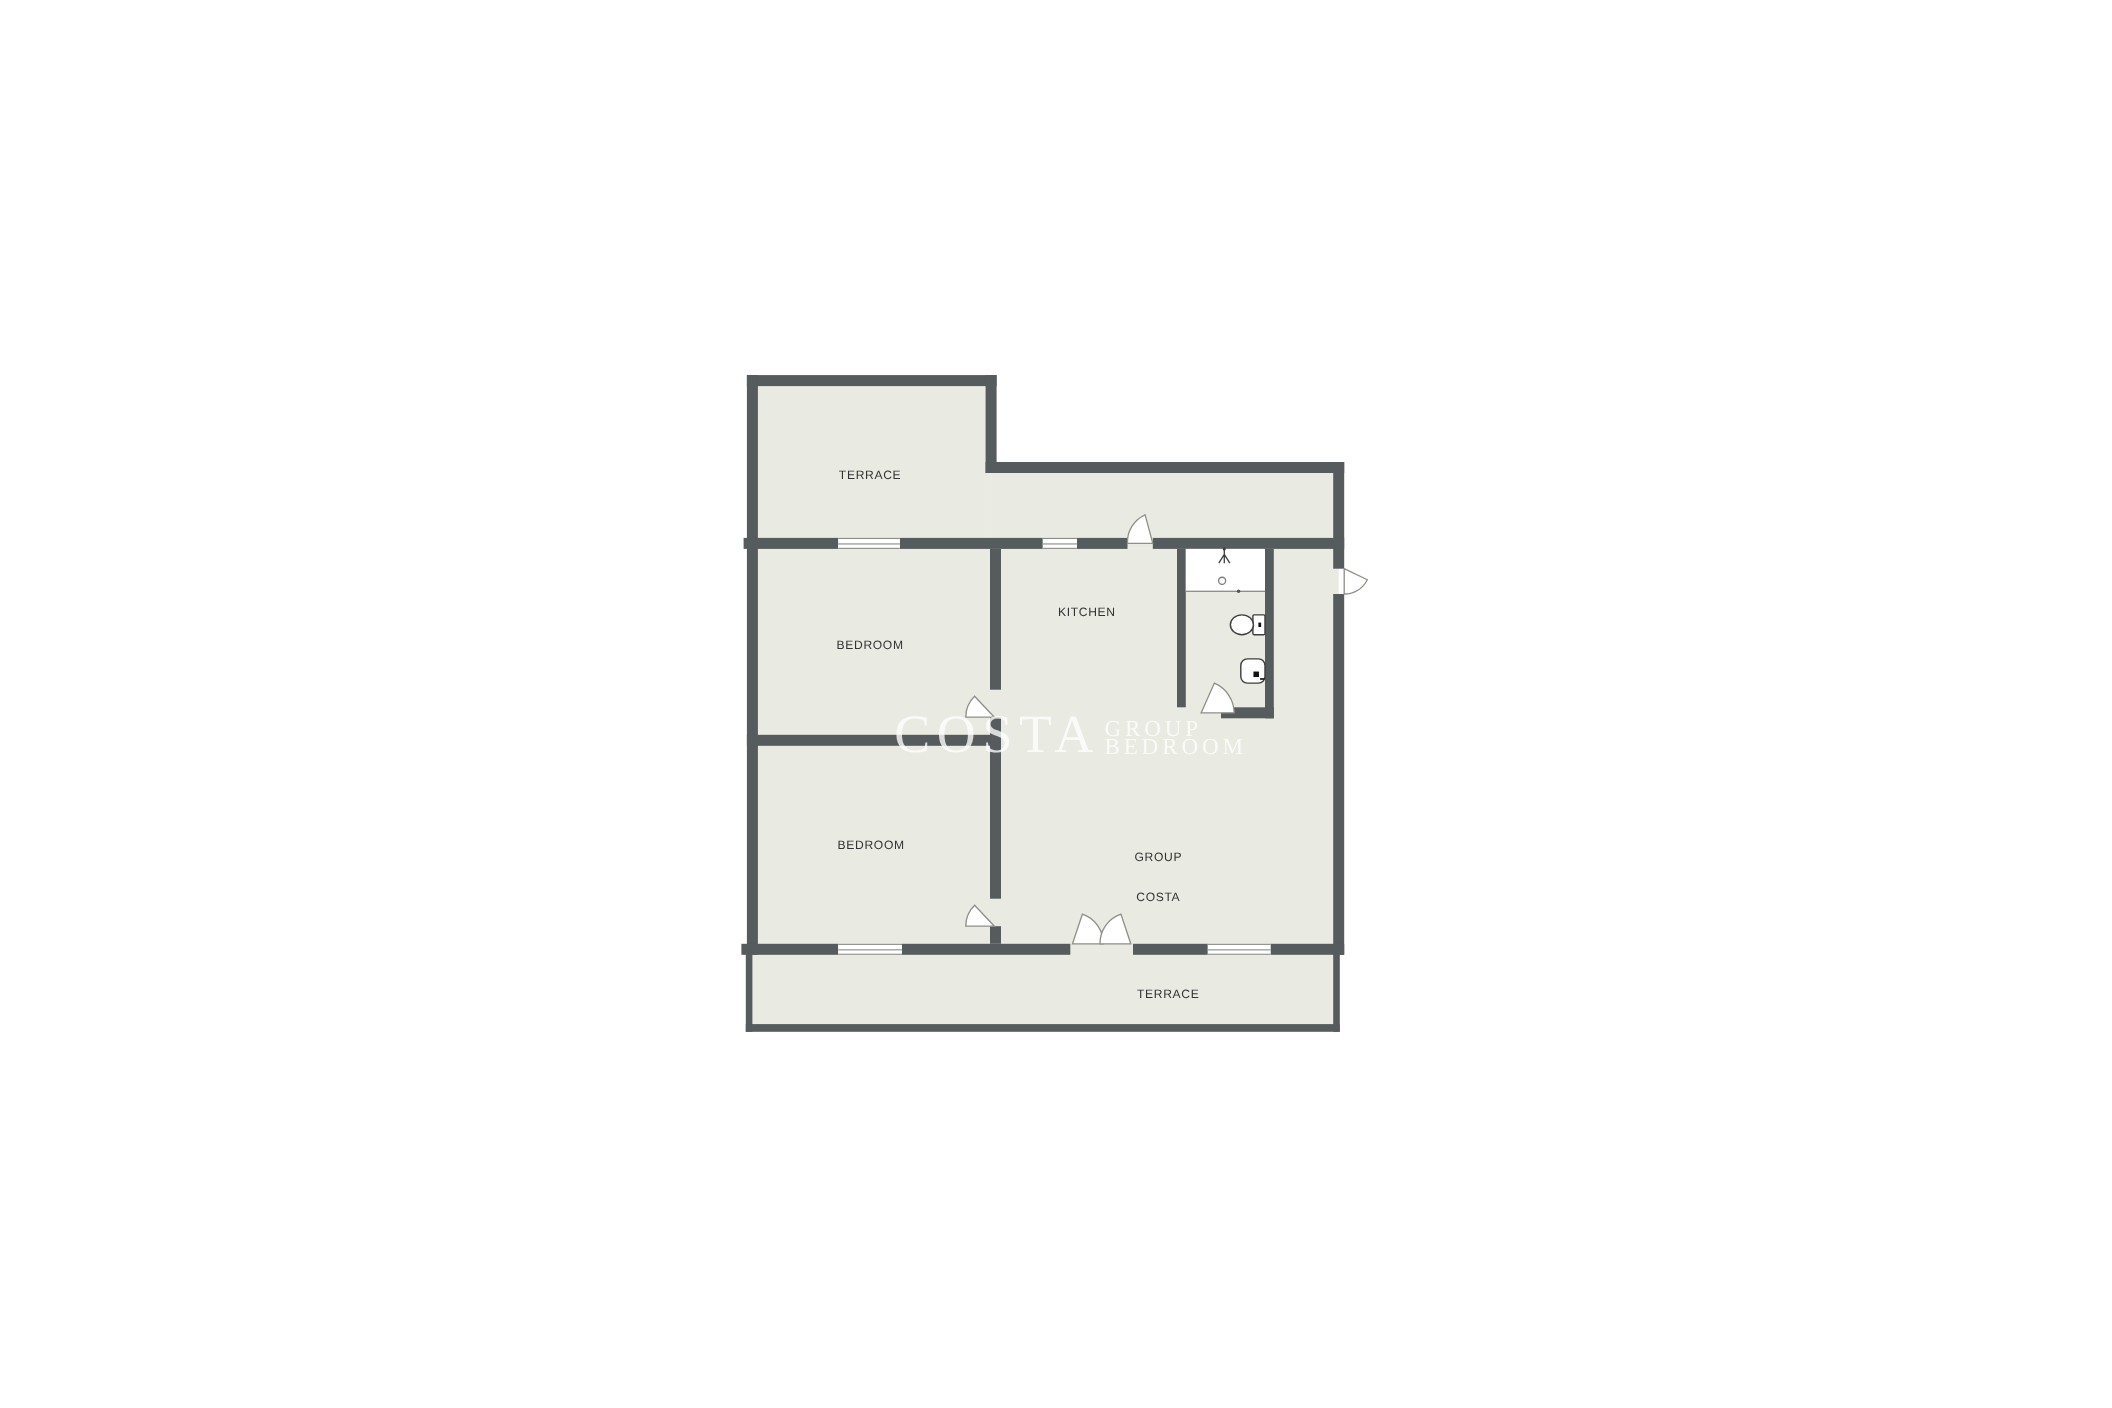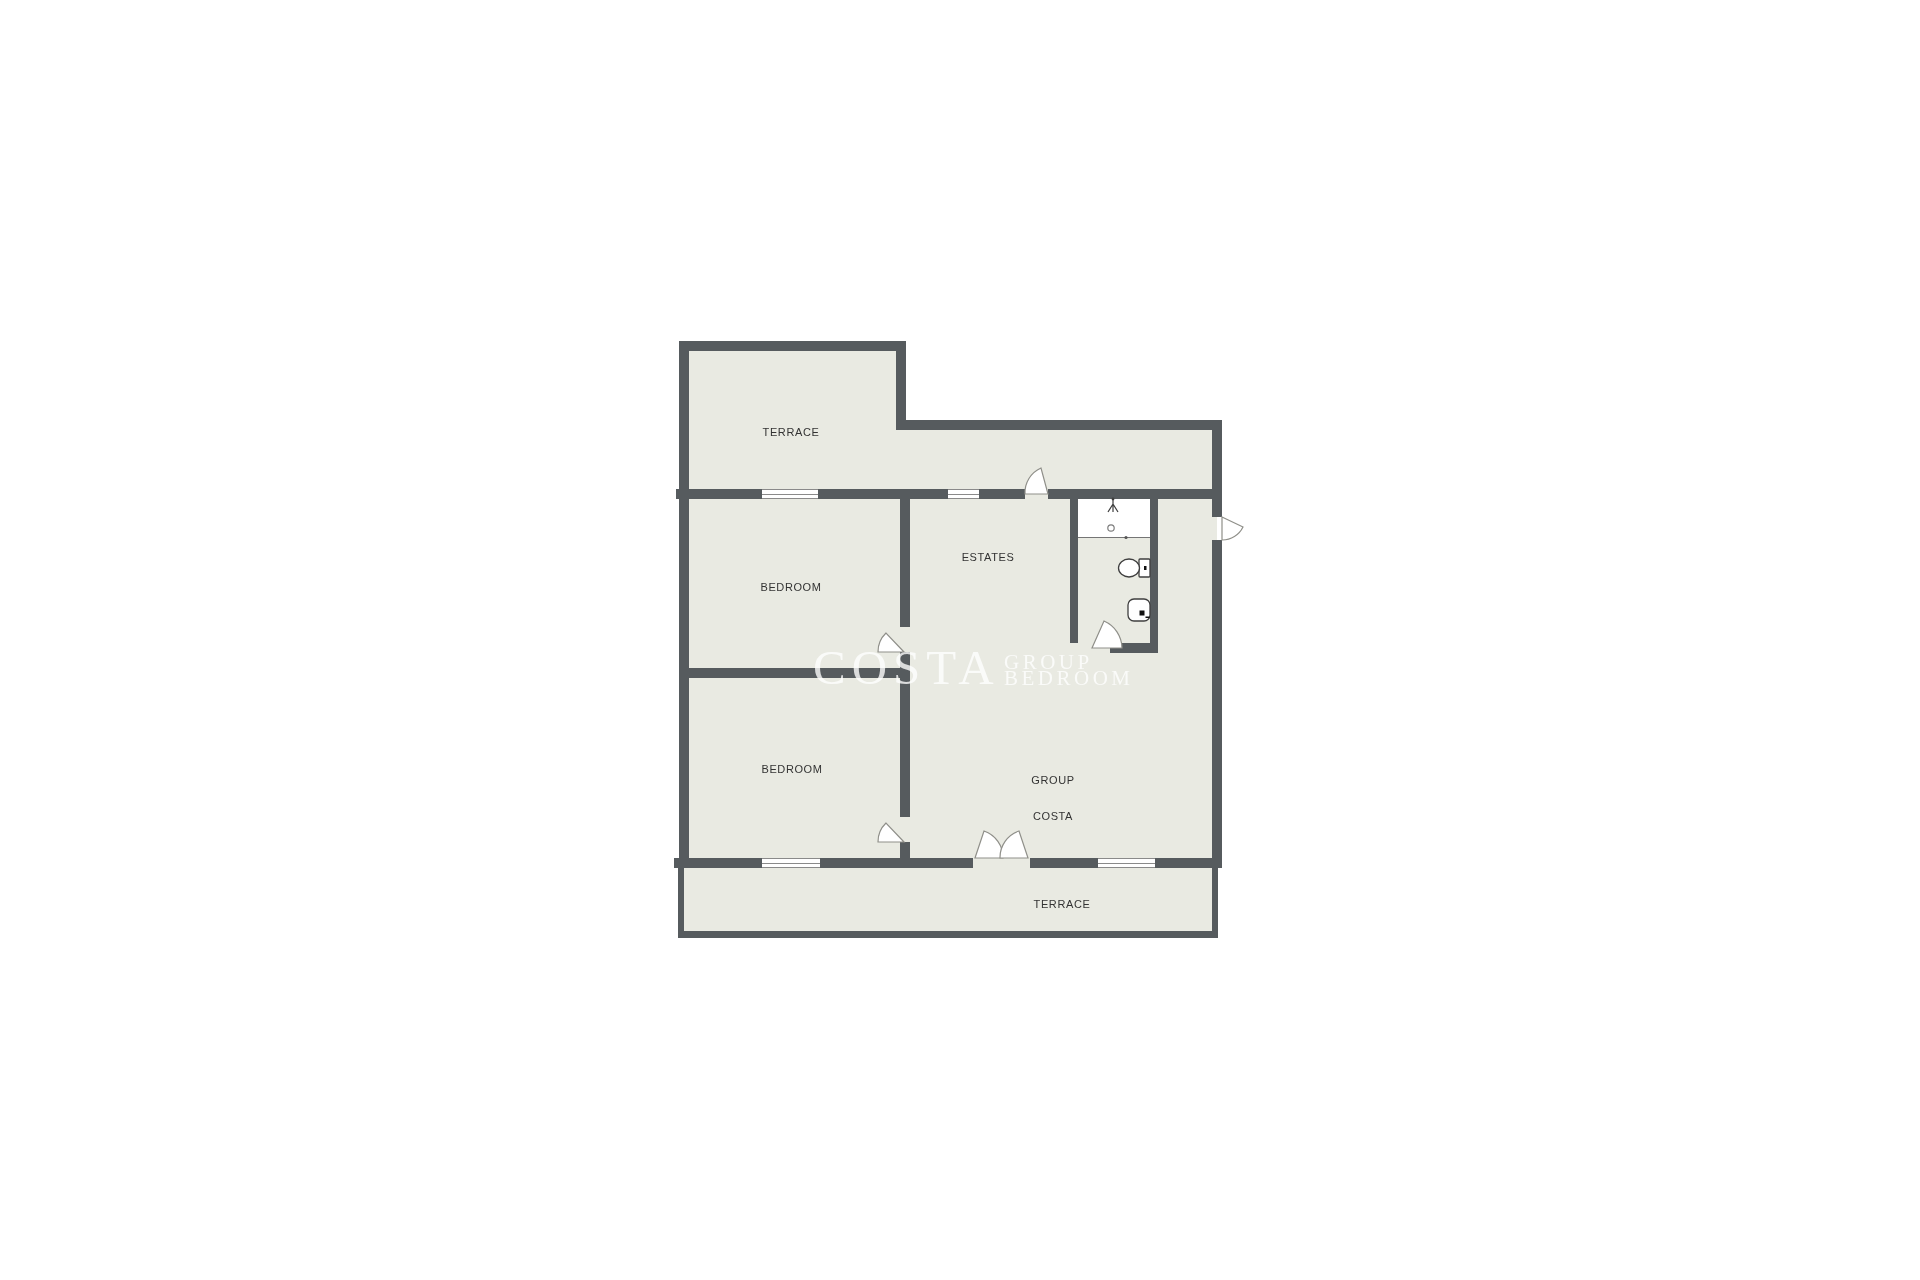--- a/index.html
+++ b/index.html
@@ -144,20 +144,20 @@
 
   <div class="wm wm-costa" style="left:813px;top:616px;">COSTA</div>
   <div class="wm wm-small" style="left:1004px;top:626px;">
     <div>GROUP</div>
     <div>BEDROOM</div>
   </div>
 
   <div class="room-label" style="left:740px;top:426px;width:102px;">TERRACE</div>
   <div class="room-label" style="left:741px;top:581px;width:100px;">BEDROOM</div>
   <div class="room-label" style="left:742px;top:763px;width:100px;">BEDROOM</div>
-  <div class="room-label" style="left:938px;top:551px;width:100px;">ESTATES</div>
+  <div class="room-label" style="left:938px;top:551px;width:100px;">KITCHEN</div>
   <div class="room-label" style="left:1013px;top:750px;width:80px;">
     <div>GROUP</div>
     <div>COSTA</div>
   </div>
   <div class="room-label" style="left:1012px;top:898px;width:100px;">TERRACE</div>
 
 </div>
 
 </body></html>

